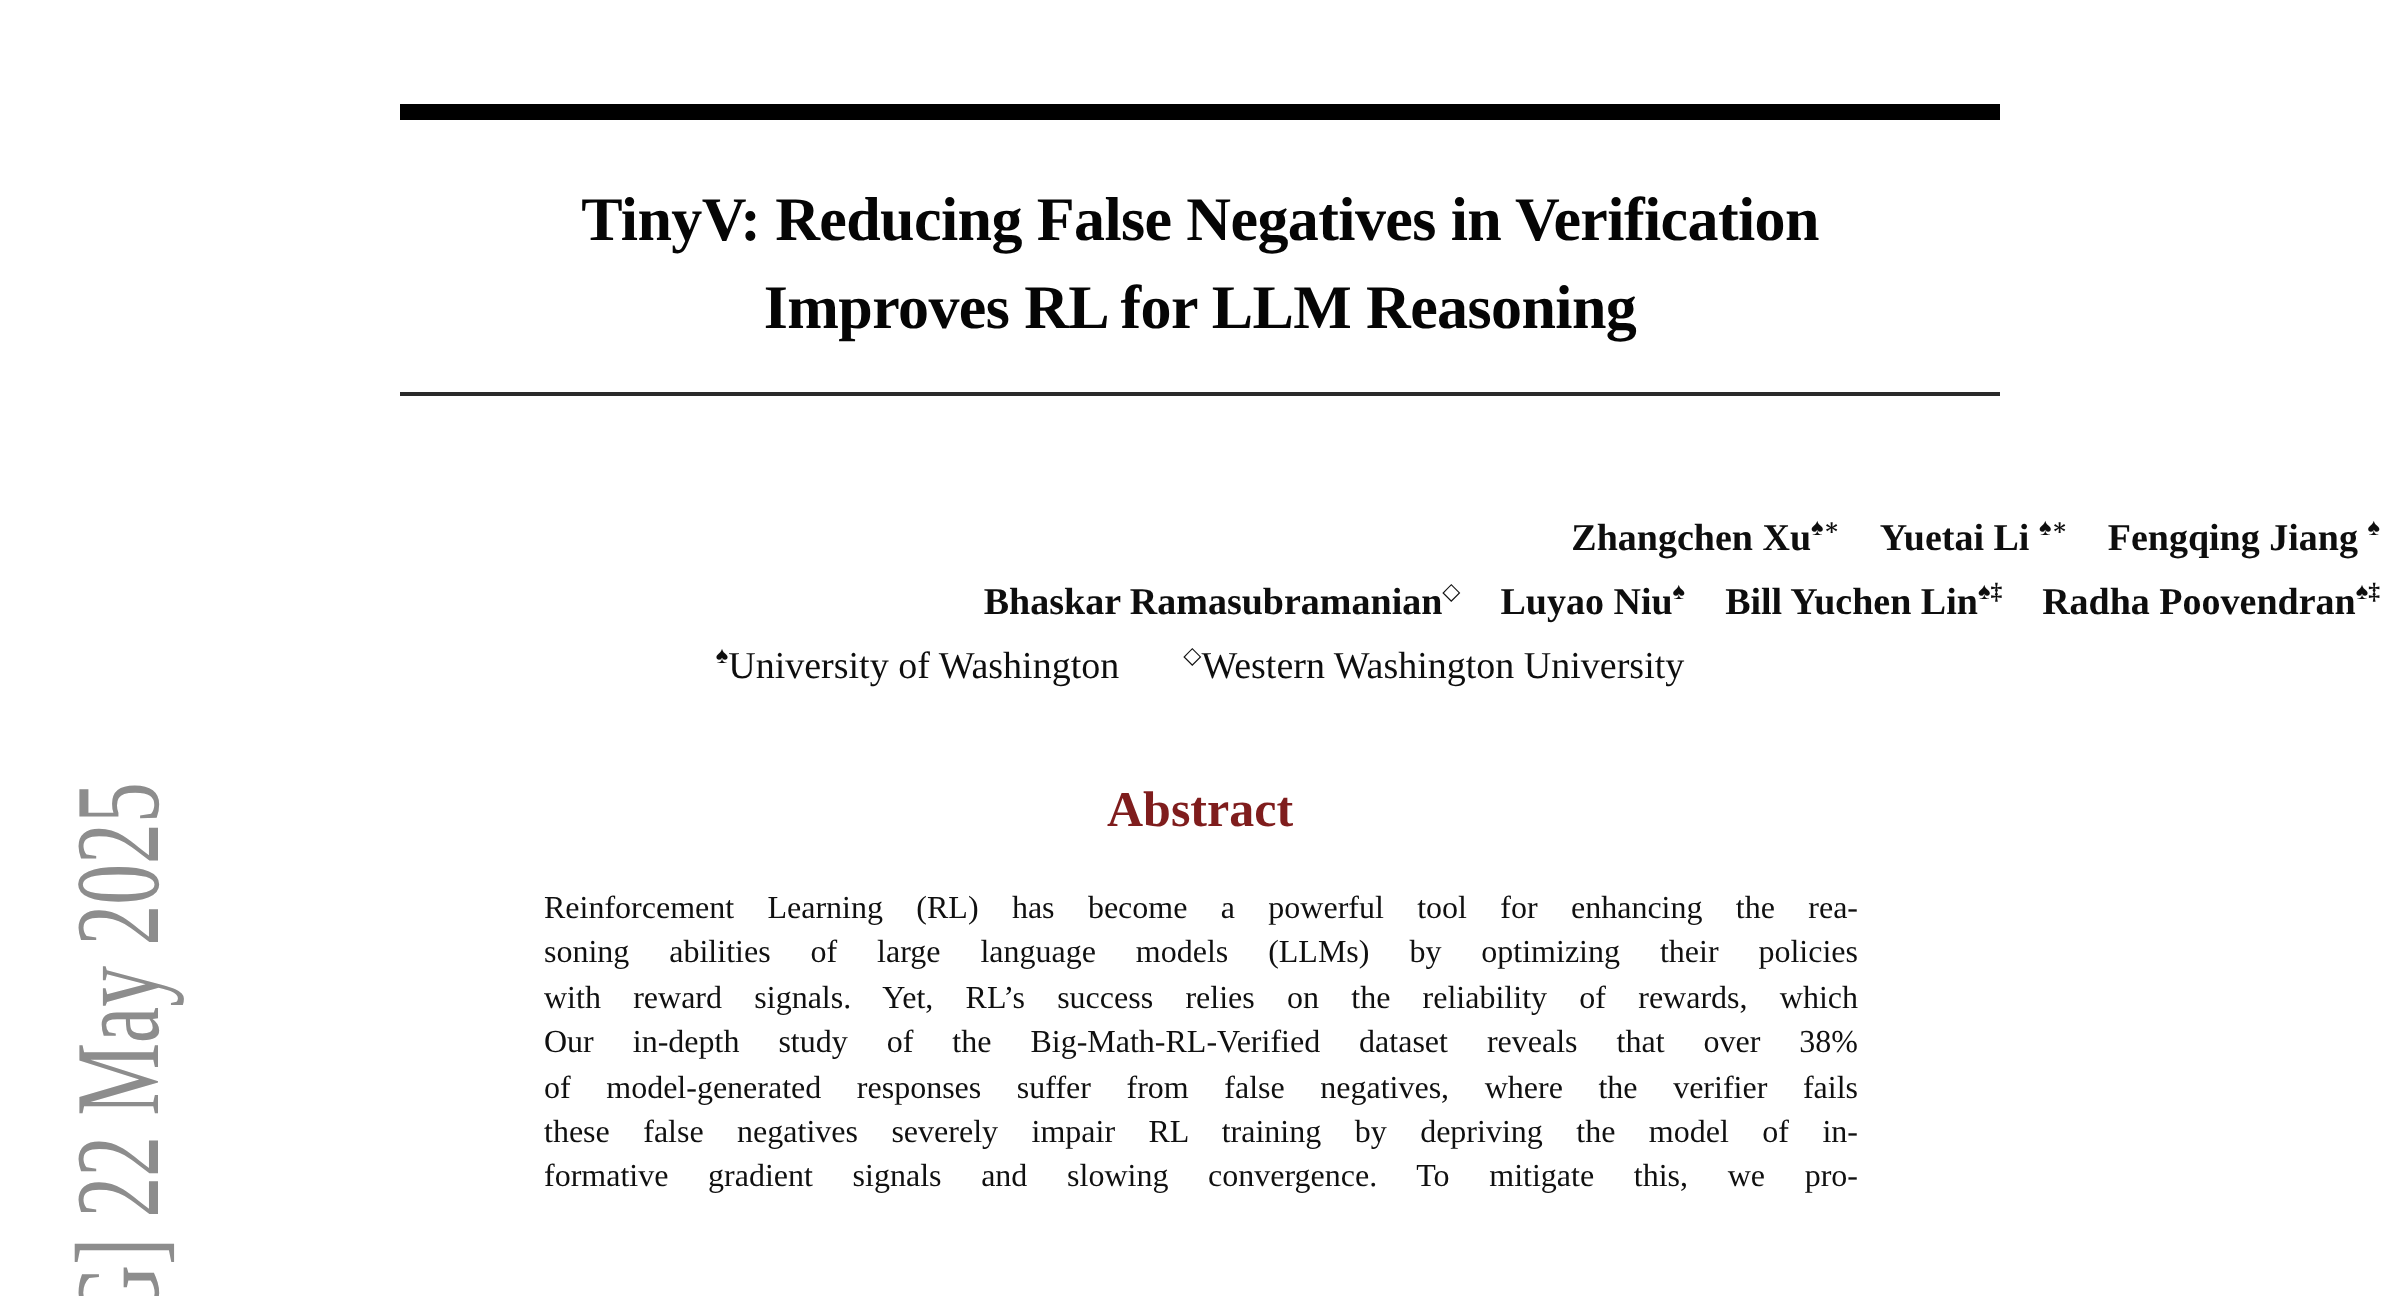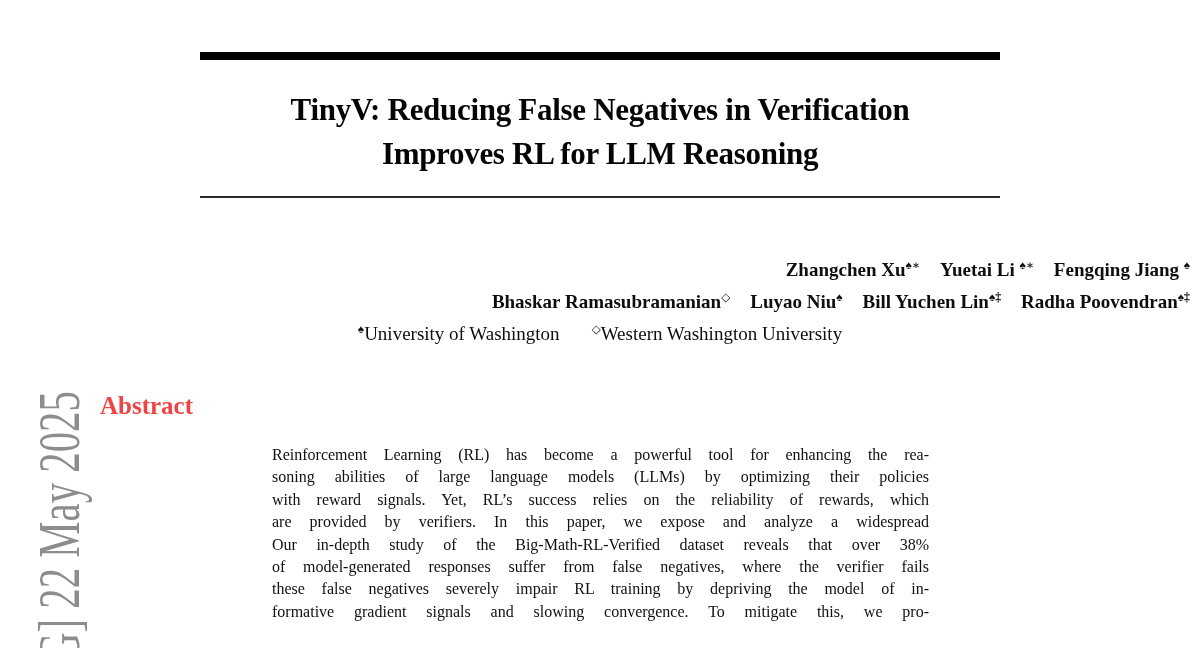--- a/index.html
+++ b/index.html
@@ -34,21 +34,21 @@
   .authors{position:absolute;left:0;top:254px;width:1200px;text-align:center;}
   .author-row{font-weight:bold;font-size:19px;line-height:32px;white-space:nowrap;text-align:right;}
   .author{margin:0 10px;}
   .affil-row{font-size:19px;line-height:32px;}
   .affil{margin:0 16px;}
   sup{font-size:0.62em;vertical-align:super;line-height:0;}
 
   
   .abstract-heading{
     position:absolute;left:100px;top:392px;width:1000px;
-    font-weight:bold;font-size:25px;color:#ef4444;
+    text-align:center;font-weight:bold;font-size:25px;color:#7f1d1d;
   }
   .abstract-body{
     position:absolute;left:272px;top:444px;width:657px;
     font-size:16px;line-height:22.4px;color:#101010;
   }
   .abstract-line{
     text-align:justify;text-align-last:justify;
     white-space:normal;overflow:hidden;height:22.4px;
   }
 </style>
@@ -70,20 +70,19 @@
     <div class="author-row"><span class="author"><span>Bhaskar Ramasubramanian</span><sup>◇</sup></span><span class="author"><span>Luyao Niu</span><sup>♠</sup></span><span class="author"><span>Bill Yuchen Lin</span><sup>♠‡</sup></span><span class="author"><span>Radha Poovendran</span><sup>♠‡</sup></span></div>
     <div class="affil-row"><span class="affil"><sup>♠</sup><span>University of Washington</span></span><span class="affil"><sup>◇</sup><span>Western Washington University</span></span></div>
   </div>
 
   <div class="abstract-heading">Abstract</div>
 
   <div class="abstract-body">
     <div class="abstract-line">Reinforcement Learning (RL) has become a powerful tool for enhancing the rea-</div>
     <div class="abstract-line">soning abilities of large language models (LLMs) by optimizing their policies</div>
     <div class="abstract-line">with reward signals. Yet, RL’s success relies on the reliability of rewards, which</div>
-    <div class="abstract-line">are provided by verifiers. In this paper, we expose and analyze a widespread</div>
     <div class="abstract-line">Our in-depth study of the Big-Math-RL-Verified dataset reveals that over 38%</div>
     <div class="abstract-line">of model-generated responses suffer from false negatives, where the verifier fails</div>
     <div class="abstract-line">these false negatives severely impair RL training by depriving the model of in-</div>
     <div class="abstract-line">formative gradient signals and slowing convergence. To mitigate this, we pro-</div>
   </div>
 
 </div>
 
 </body></html>

